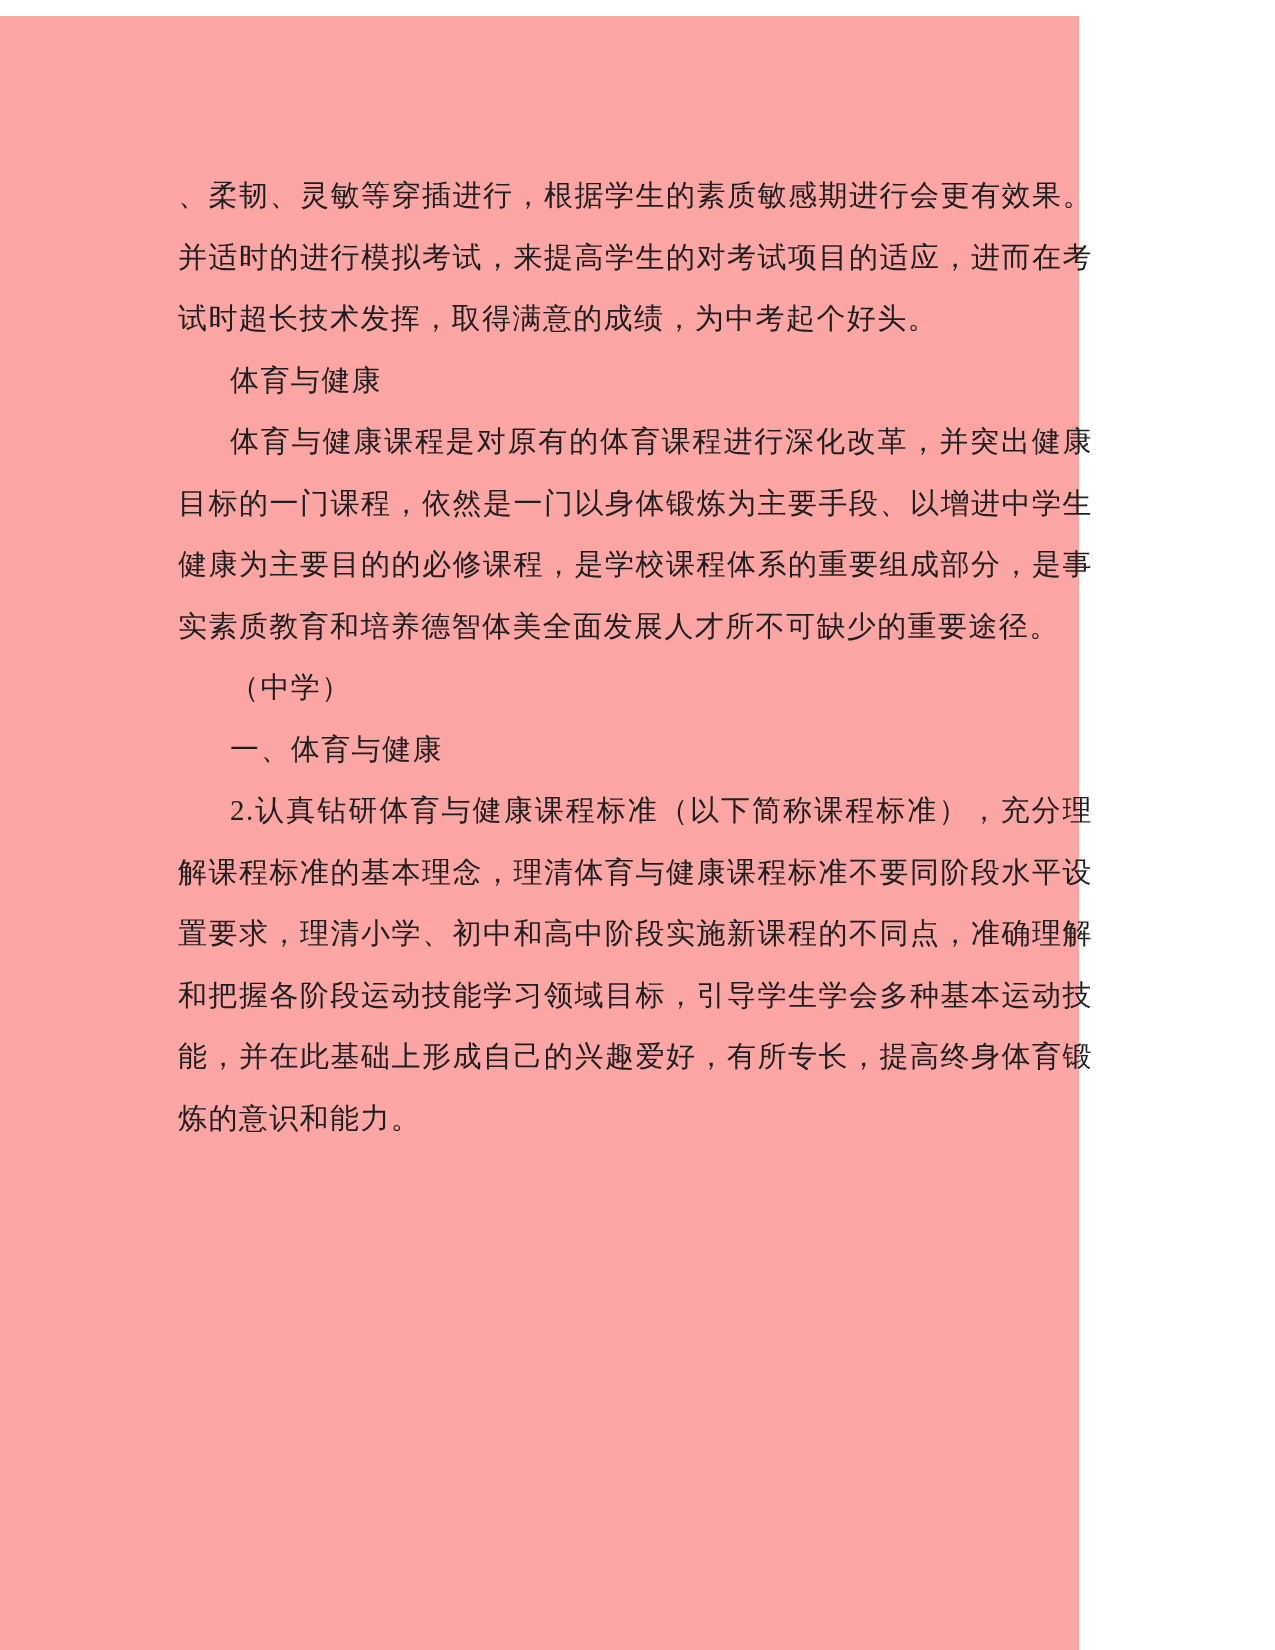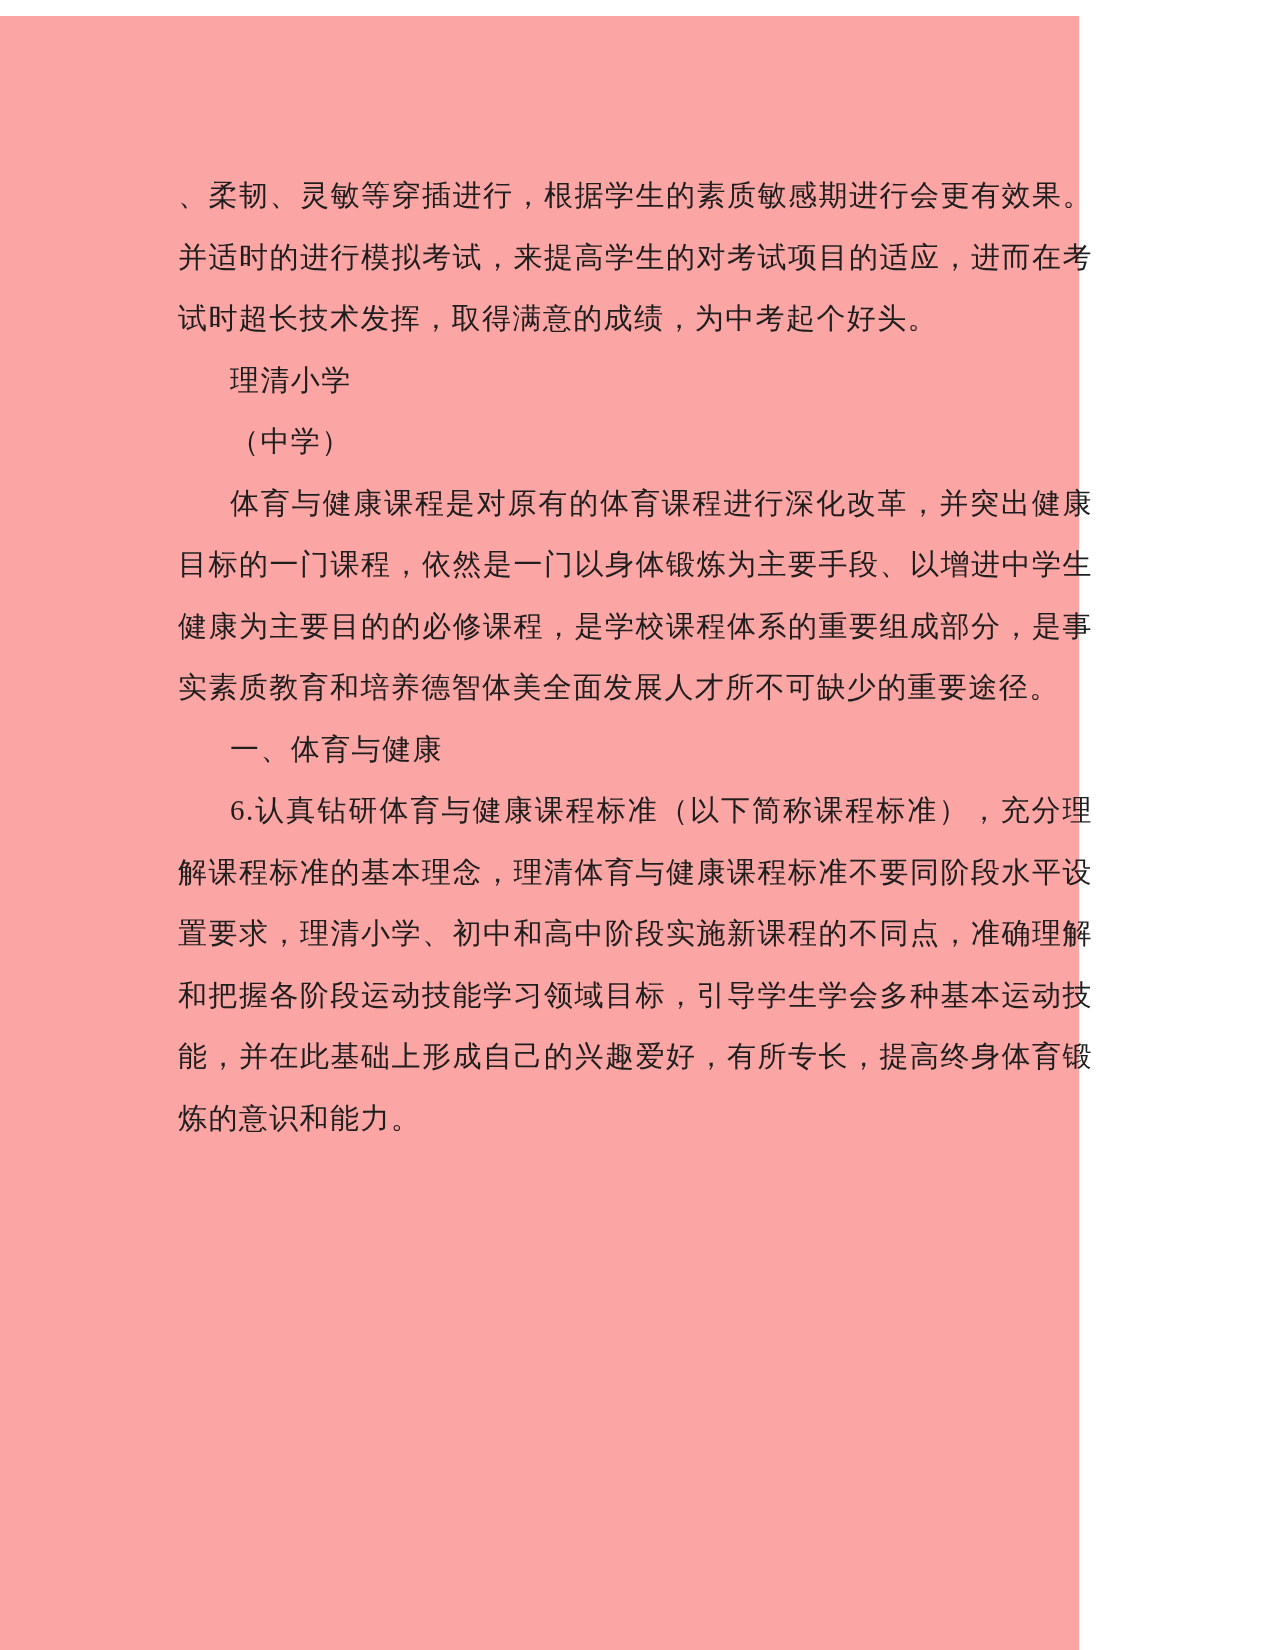--- a/index.html
+++ b/index.html
@@ -44,19 +44,19 @@
   .para.indent {
     text-indent: 52px;
   }
 </style>
 </head>
 <body>
 
 <div class="page">
   <div class="text-block">
     <p class="para">、柔韧、灵敏等穿插进行，根据学生的素质敏感期进行会更有效果。并适时的进行模拟考试，来提高学生的对考试项目的适应，进而在考试时超长技术发挥，取得满意的成绩，为中考起个好头。</p>
-    <p class="para indent">理清小学</p>
+    <p class="para indent">体育与健康</p>
+    <p class="para indent">体育与健康课程是对原有的体育课程进行深化改革，并突出健康目标的一门课程，依然是一门以身体锻炼为主要手段、以增进中学生健康为主要目的的必修课程，是学校课程体系的重要组成部分，是事实素质教育和培养德智体美全面发展人才所不可缺少的重要途径。</p>
     <p class="para indent">（中学）</p>
-    <p class="para indent">体育与健康课程是对原有的体育课程进行深化改革，并突出健康目标的一门课程，依然是一门以身体锻炼为主要手段、以增进中学生健康为主要目的的必修课程，是学校课程体系的重要组成部分，是事实素质教育和培养德智体美全面发展人才所不可缺少的重要途径。</p>
     <p class="para indent">一、体育与健康</p>
-    <p class="para indent">6.认真钻研体育与健康课程标准（以下简称课程标准），充分理解课程标准的基本理念，理清体育与健康课程标准不要同阶段水平设置要求，理清小学、初中和高中阶段实施新课程的不同点，准确理解和把握各阶段运动技能学习领域目标，引导学生学会多种基本运动技能，并在此基础上形成自己的兴趣爱好，有所专长，提高终身体育锻炼的意识和能力。</p>
+    <p class="para indent">2.认真钻研体育与健康课程标准（以下简称课程标准），充分理解课程标准的基本理念，理清体育与健康课程标准不要同阶段水平设置要求，理清小学、初中和高中阶段实施新课程的不同点，准确理解和把握各阶段运动技能学习领域目标，引导学生学会多种基本运动技能，并在此基础上形成自己的兴趣爱好，有所专长，提高终身体育锻炼的意识和能力。</p>
   </div>
 </div>
 
 </body></html>

